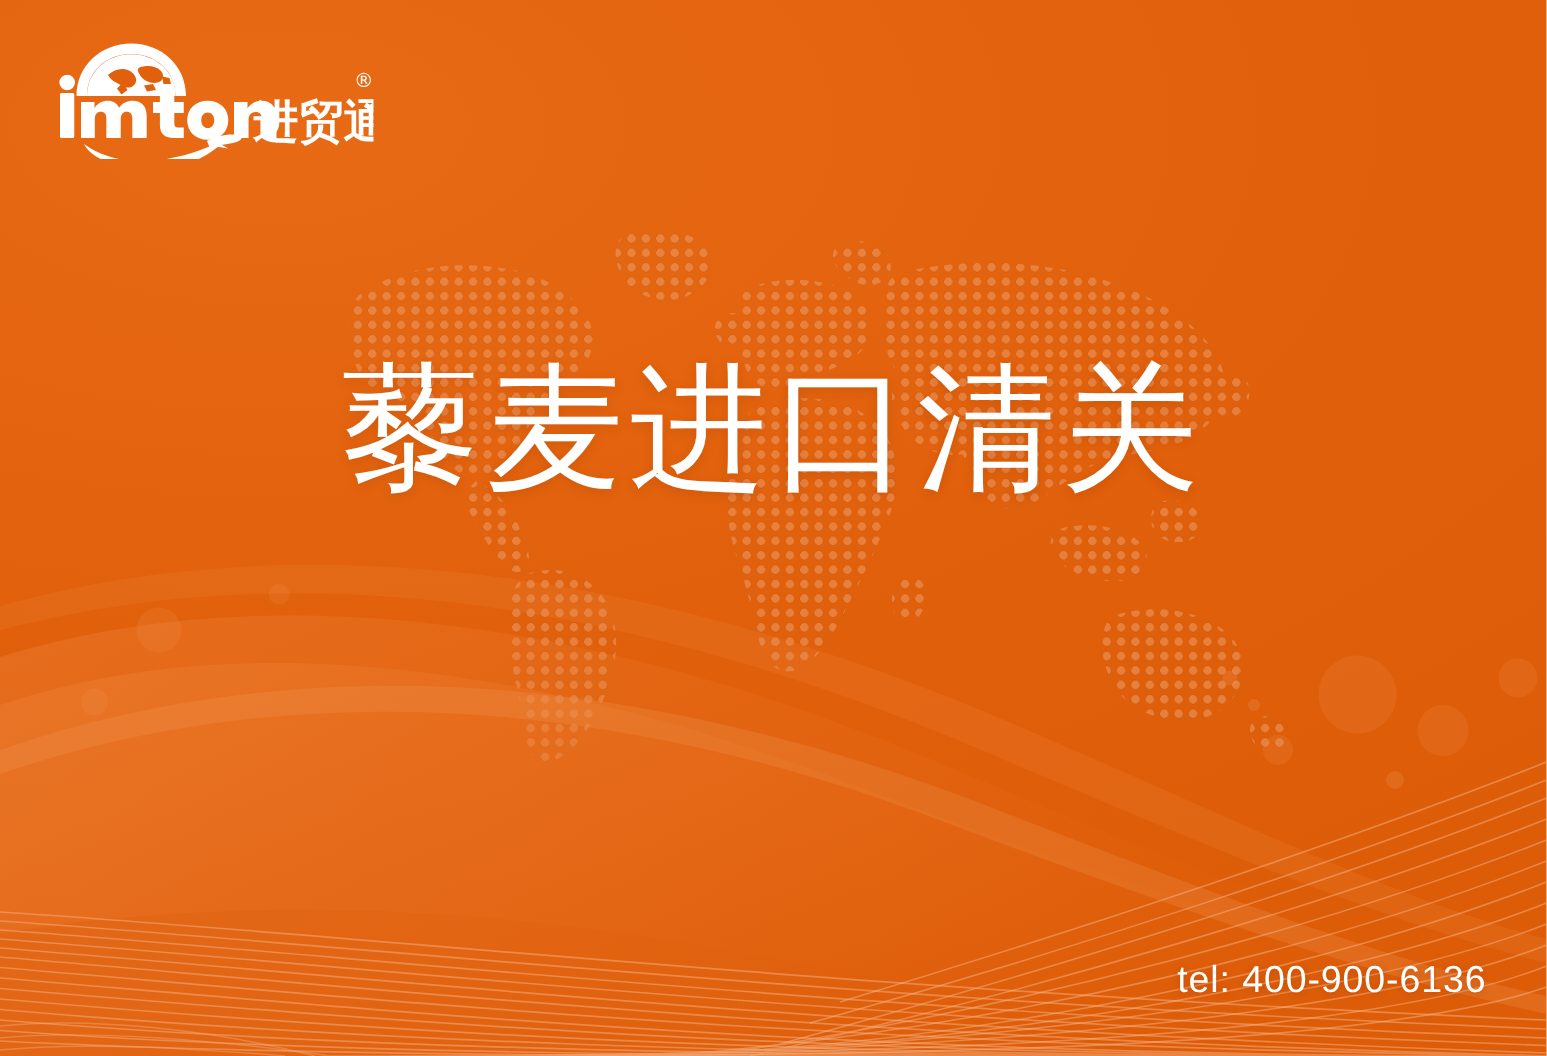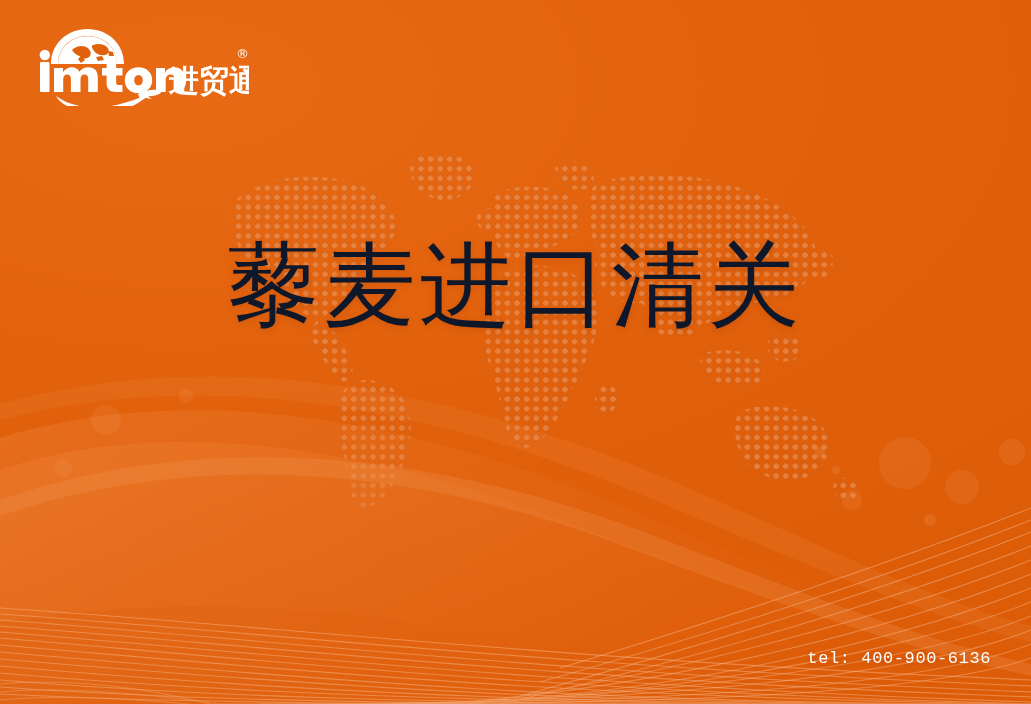--- a/index.html
+++ b/index.html
@@ -58,41 +58,41 @@
     height: 80px;
   }
 
   
   #headline {
     position: absolute;
     left: 0;
     top: 228px;
     width: 1031px;
     text-align: center;
-    color: #0f172a;
+    color: #ffffff;
     font-family: "DejaVu Sans", "Liberation Sans", sans-serif;
     font-weight: 400;
     font-size: 92px;
     line-height: 116px;
     letter-spacing: 4px;
     text-shadow: 0 2px 7px rgba(120, 45, 0, 0.18);
     white-space: nowrap;
   }
   #headline .hl-line {
     display: block;
   }
 
   
   #tel {
     position: absolute;
     right: 40px;
     bottom: 36px;
     color: #ffffff;
-    font-family: Liberation Mono, monospace;
-    font-size: 17px;
+    font-family: Liberation Sans, sans-serif;
+    font-size: 25px;
     letter-spacing: 0.6px;
     white-space: nowrap;
     text-shadow: 0 1px 4px rgba(120, 45, 0, 0.25);
   }
 </style>
 </head>
 <body>
 
 <div id="banner">
 

